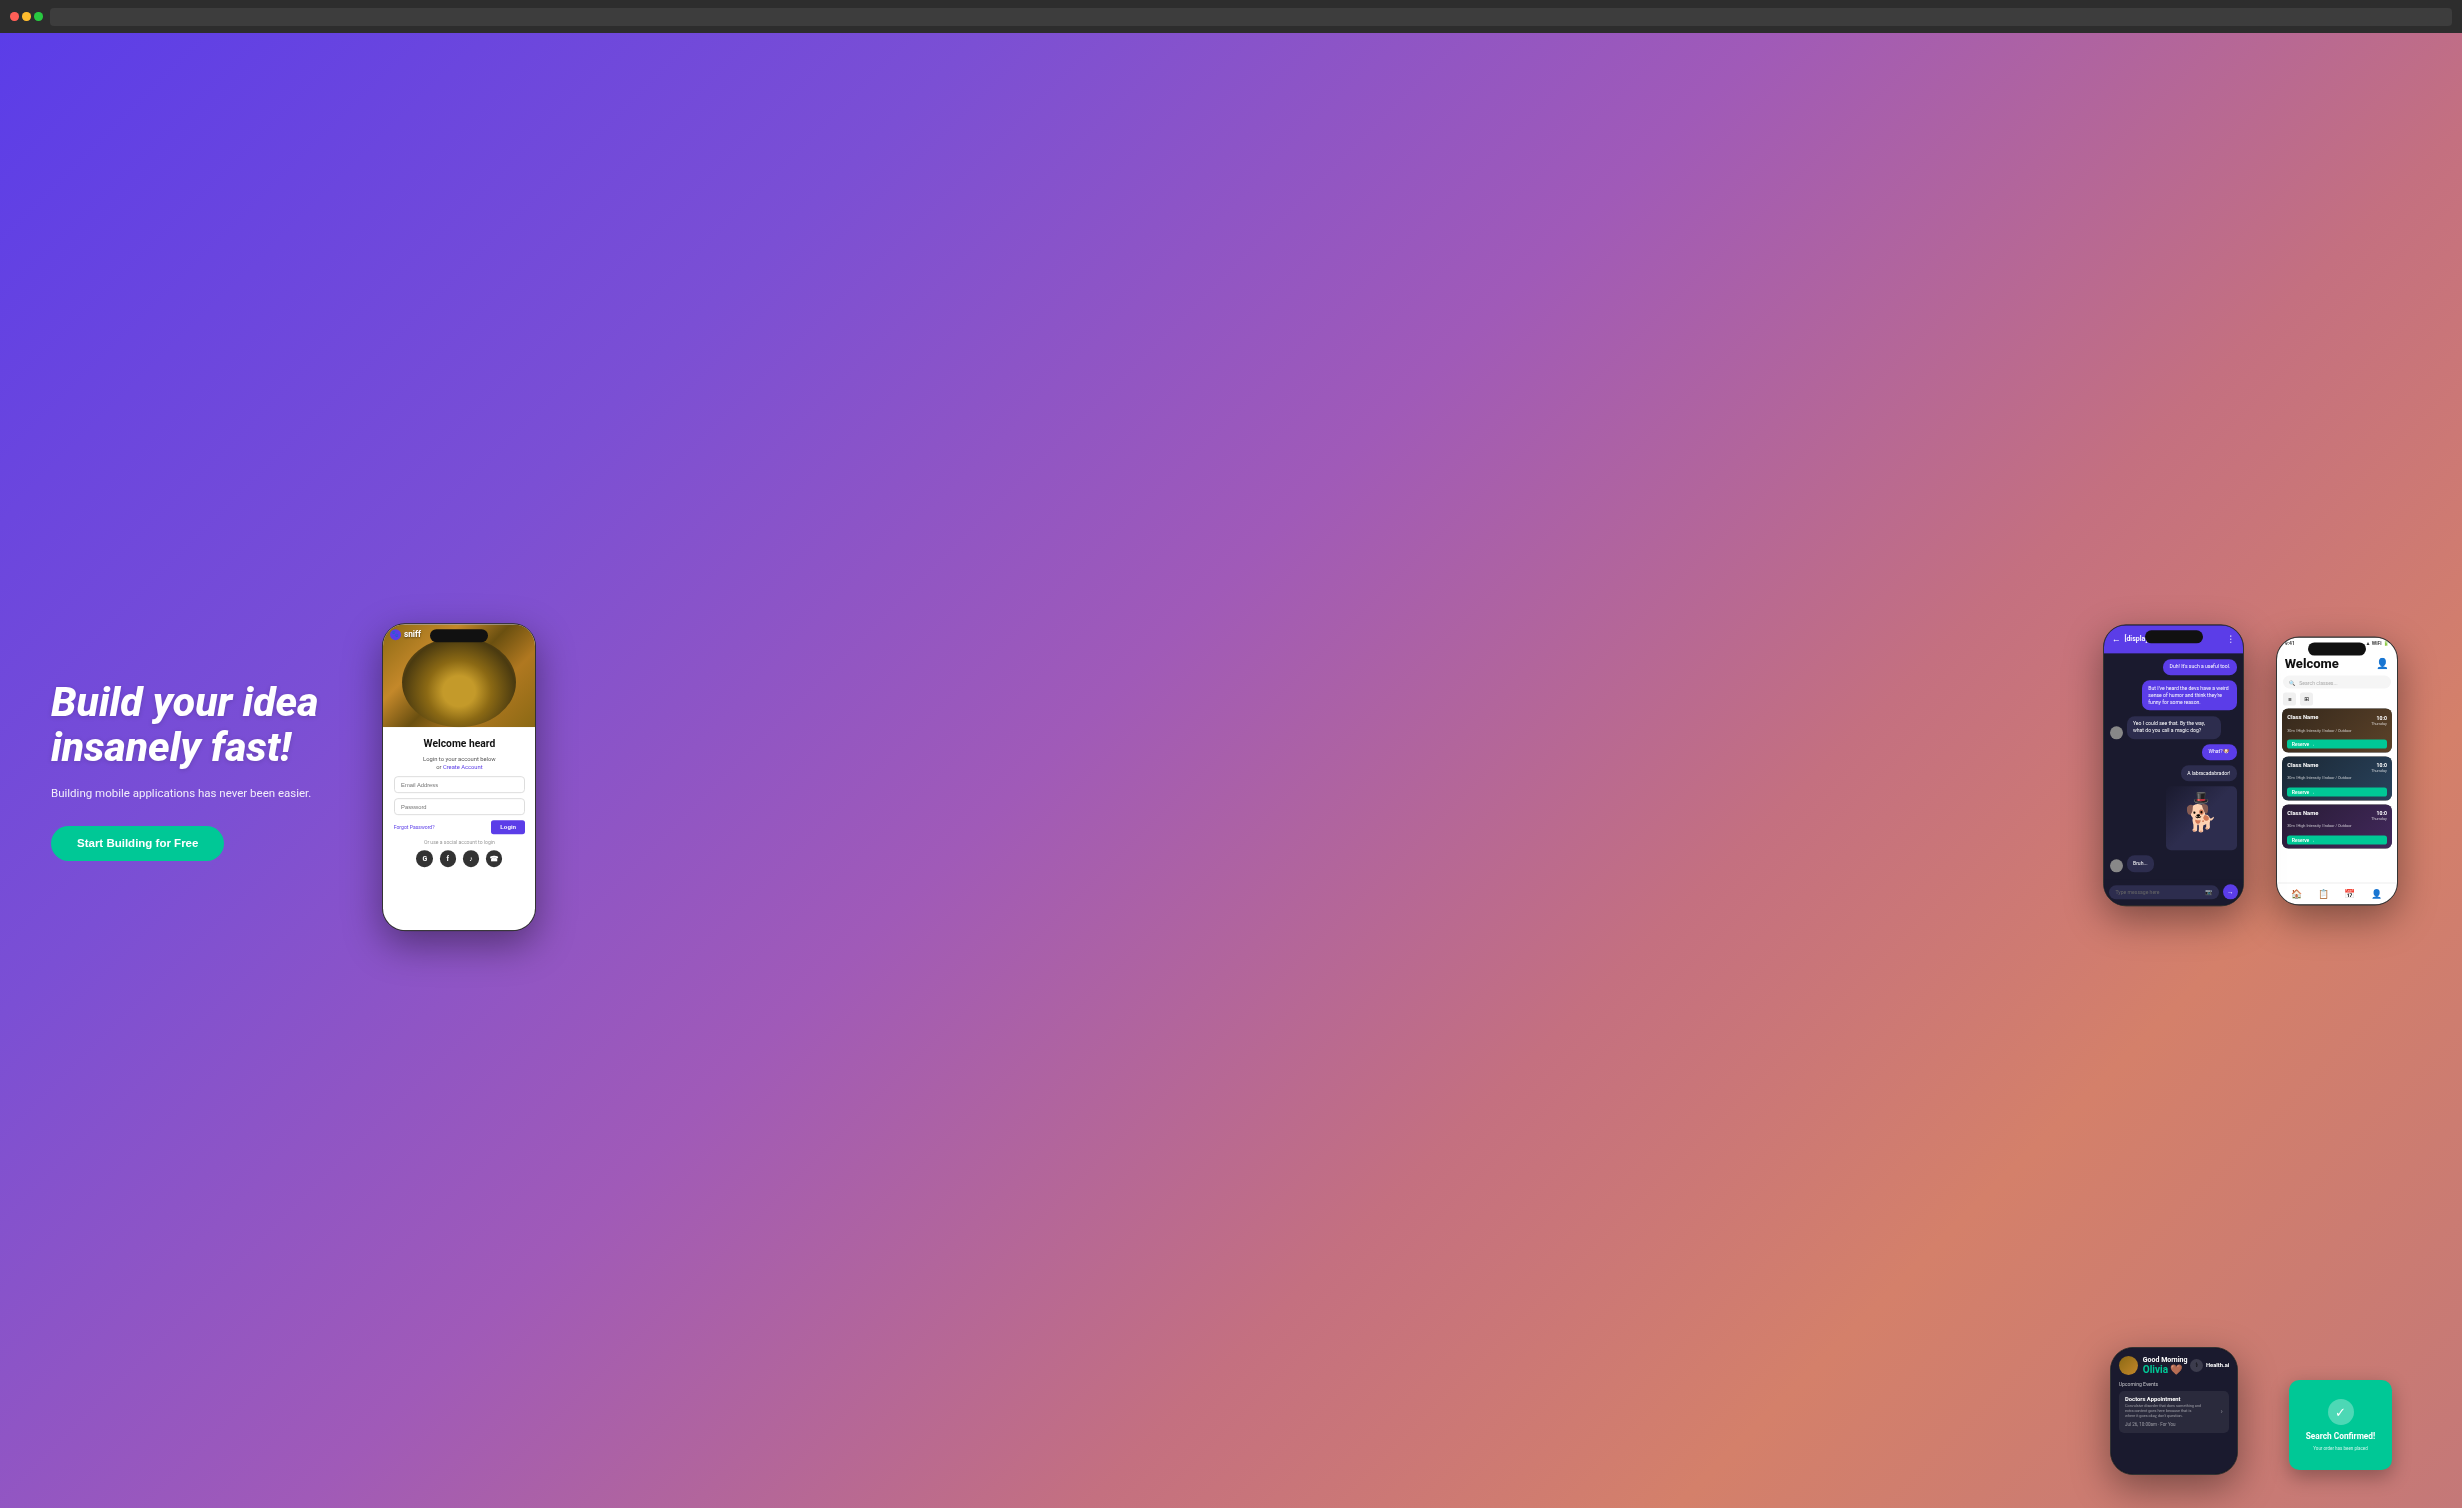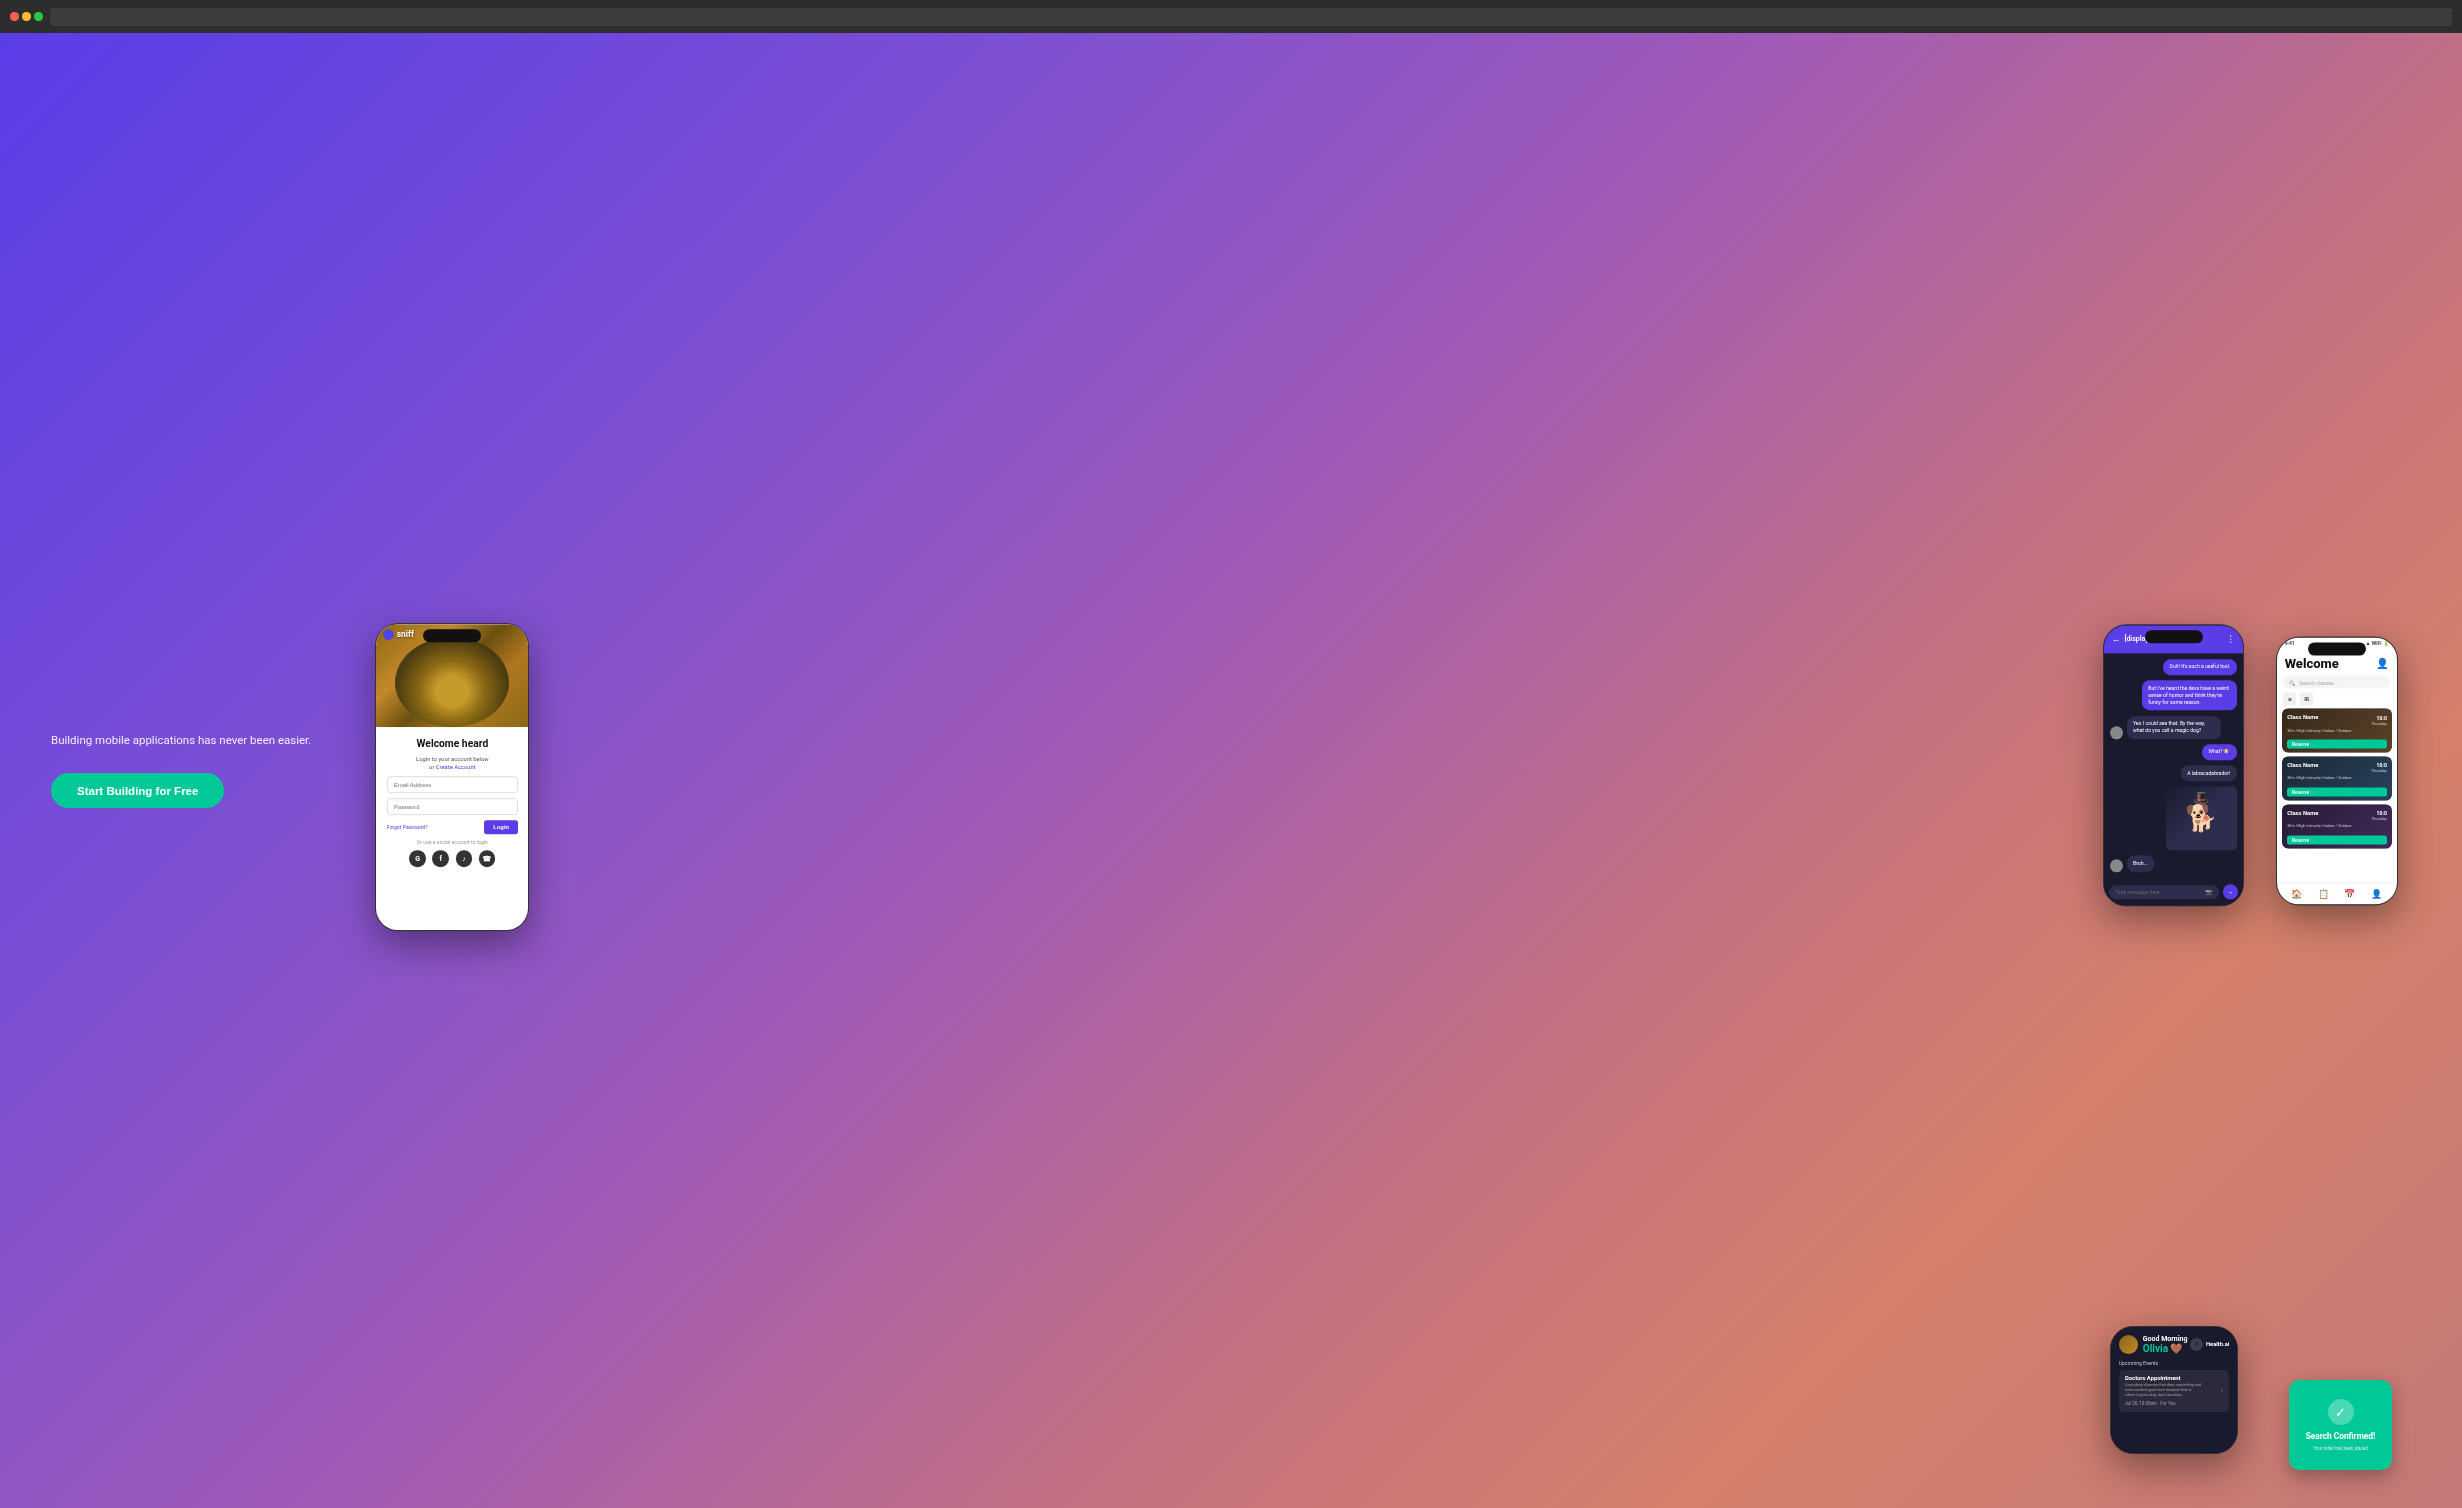--- a/index.html
+++ b/index.html
@@ -604,21 +604,21 @@
 
     .nav-icon.active {
       color: #00c896;
     }
 
     
     .phone-health {
       width: 128px;
       height: 128px;
       right: 173px;
-      bottom: 54px;
+      bottom: 33px;
       z-index: 7;
     }
 
     .health-screen {
       width: 100%;
       height: 100%;
       background: #1a1a2e;
       display: flex;
       flex-direction: column;
       padding: 7.7px;
@@ -773,20 +773,24 @@
     <div class="dot dot-green"></div>
   </div>
   <div class="address-bar">
     <span class="address-bar-text"></span>
   </div>
 </div>
 
 <div class="page">
 
   <div class="left-content">
+    <h1 class="hero-title">
+      <span>Build your idea</span><br>
+      <span>insanely fast!</span>
+    </h1>
     <p class="hero-subtitle">Building mobile applications has never been easier.</p>
     <button class="cta-button">Start Building for Free</button>
   </div>
 
   <div class="phones-area">
 
     <div class="phone-frame phone-login">
       <div class="phone-notch"></div>
       <div class="phone-screen">
         <div class="app-header-img">

